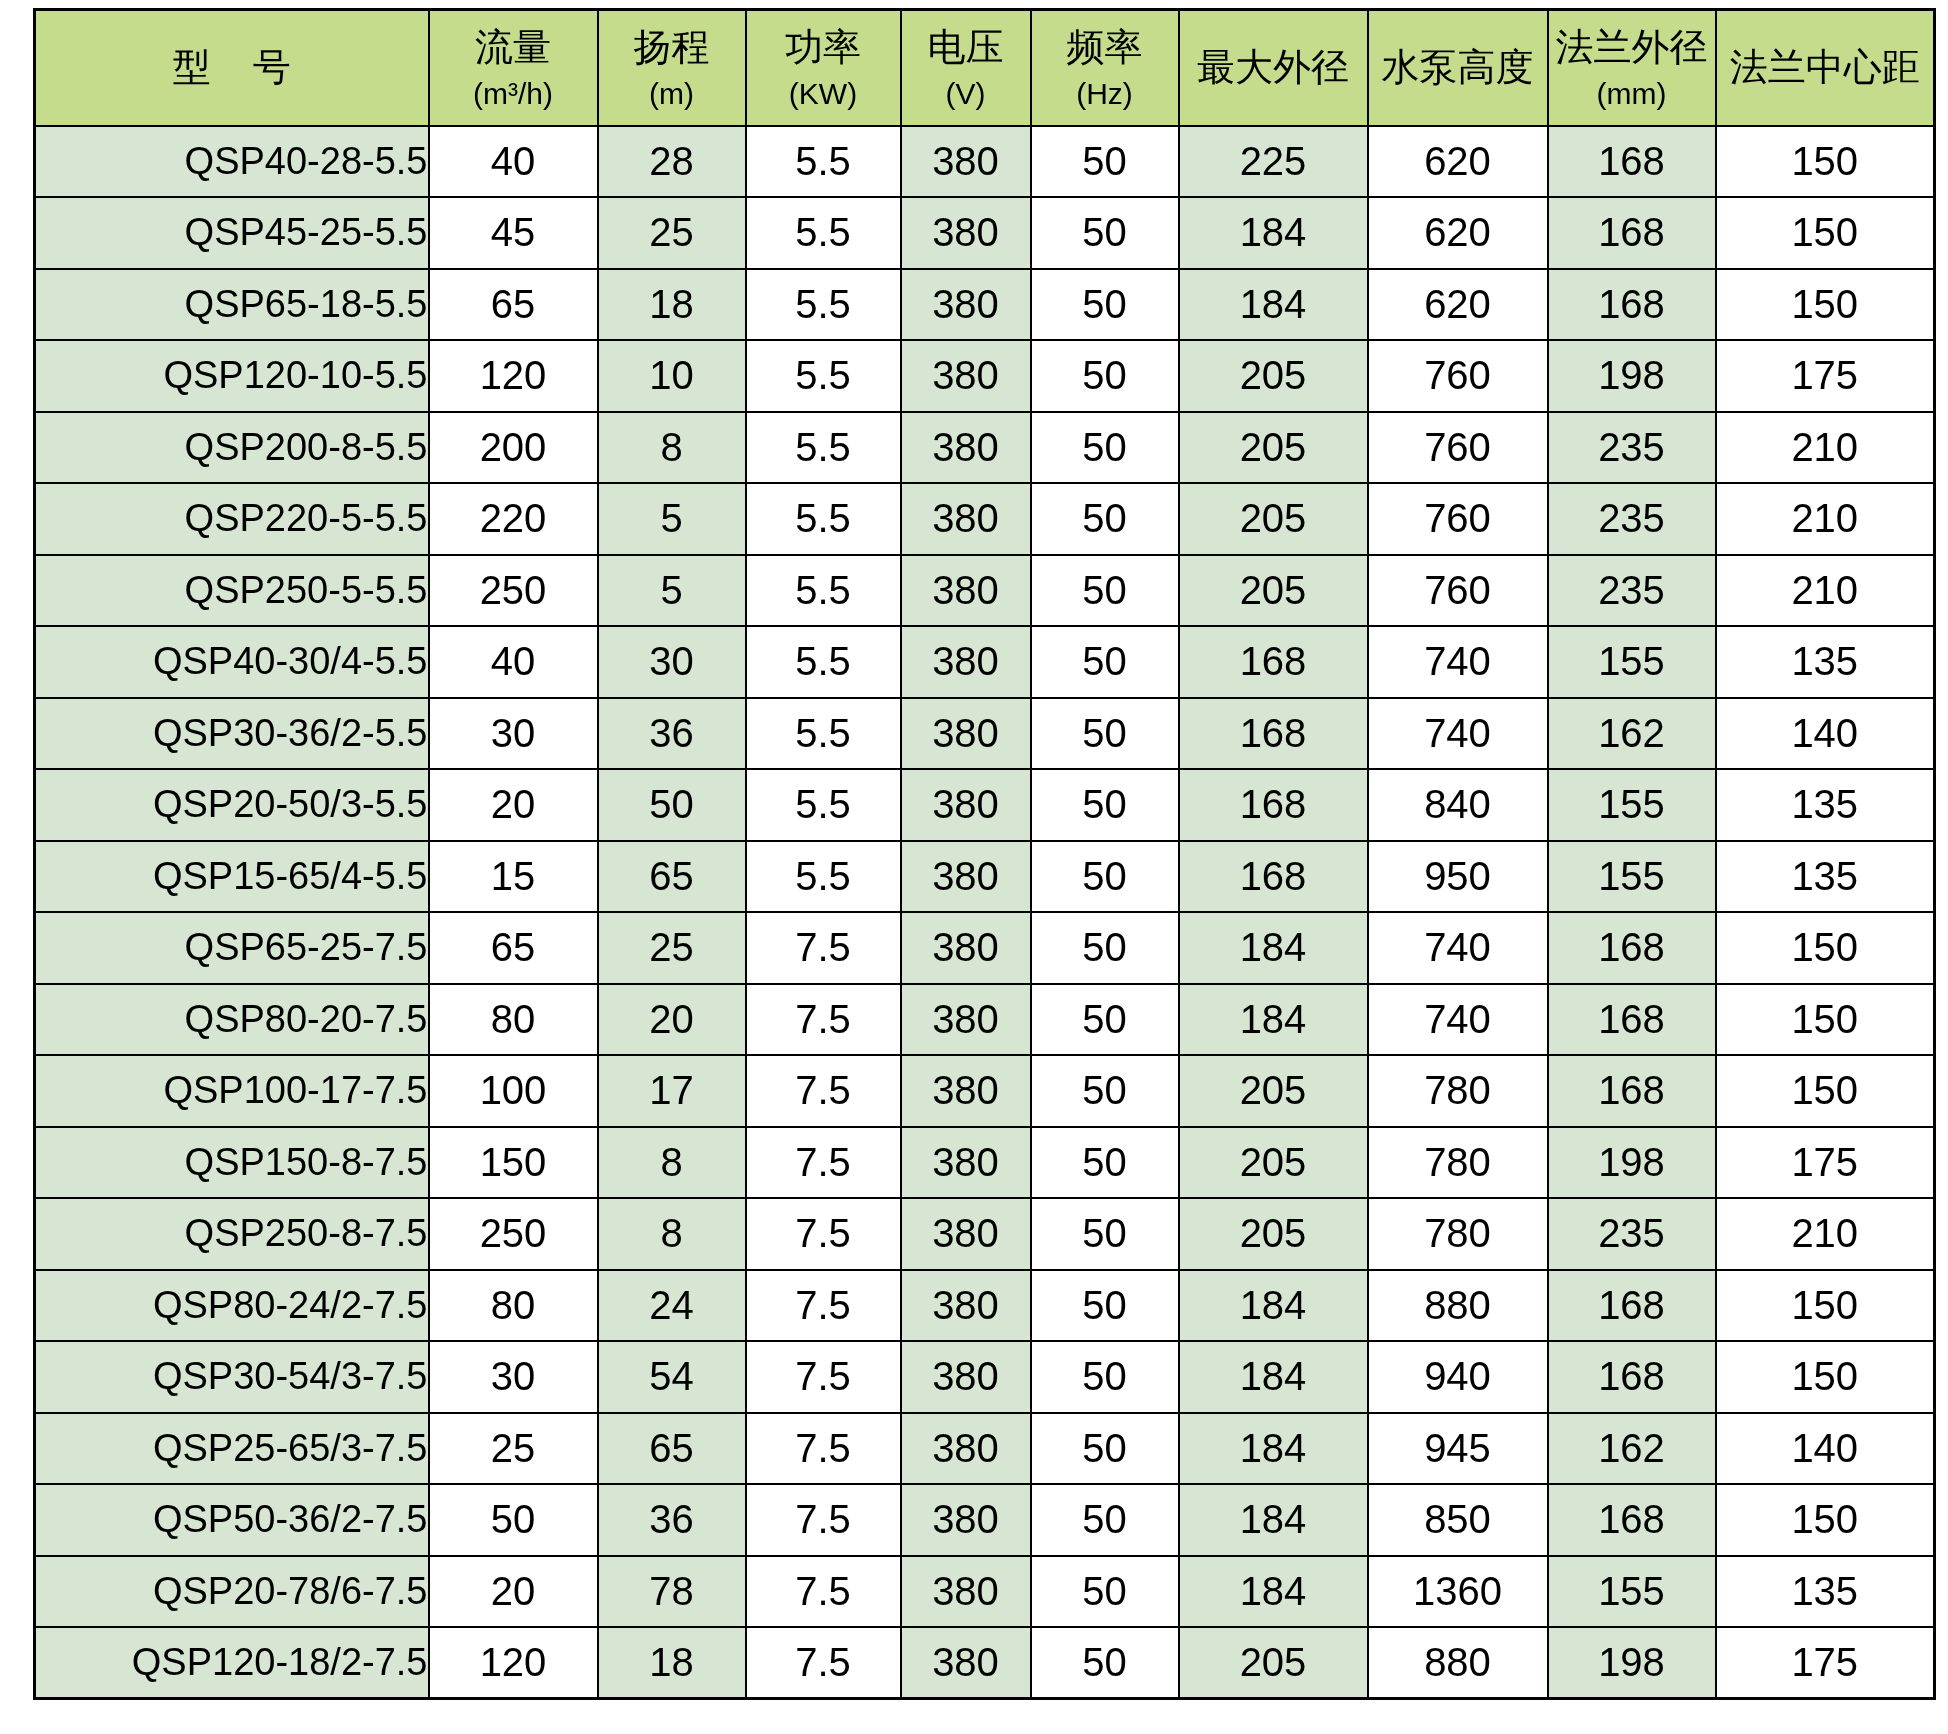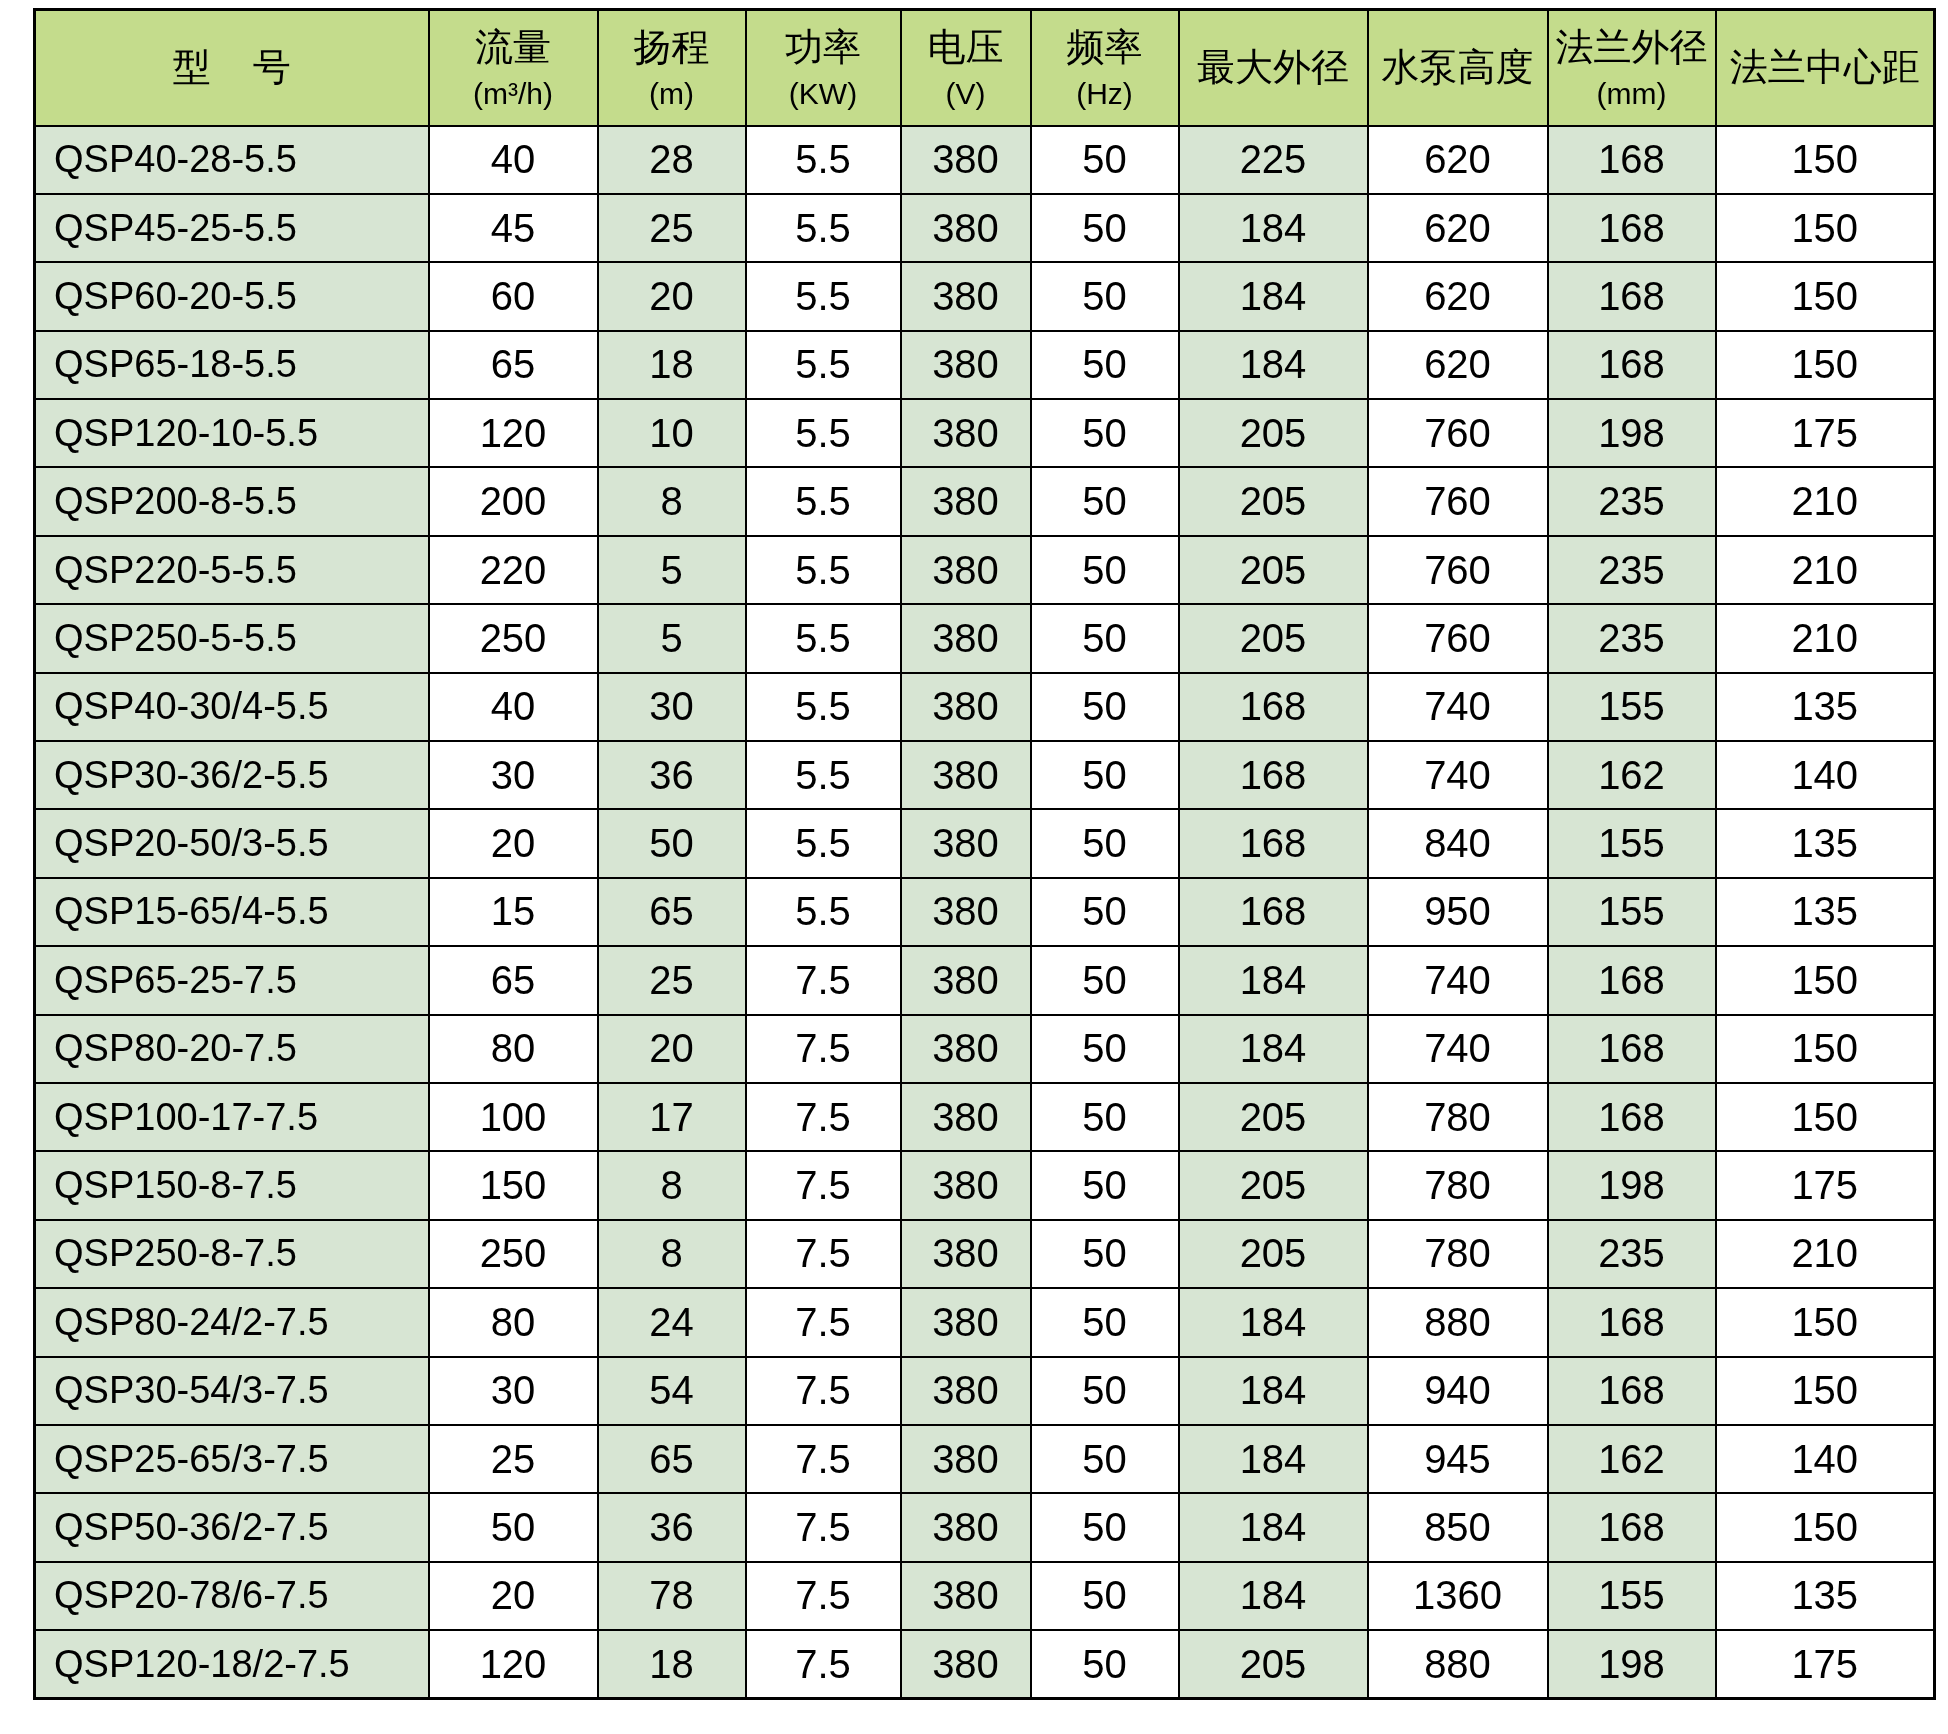--- a/index.html
+++ b/index.html
@@ -44,21 +44,21 @@
   th .hdr{
     display:flex;flex-direction:column;
     justify-content:center;align-items:center;
     gap:10px;
   }
   th .t{font-size:38px;line-height:1.1;white-space:pre;}
   th .u{font-size:30px;line-height:1.0;}
   td{font-size:40px;background:#ffffff;}
   td.g{background:#d7e5d3;}
   td.model{
-    text-align:left;
+    text-align:right;
     padding-left:18px;
     font-size:38px;
   }
 </style>
 </head>
 <body>
 
 <div class="table-wrap">
   <table>
     <colgroup>
@@ -152,32 +152,20 @@
           <td class="g">25</td>
           <td>5.5</td>
           <td class="g">380</td>
           <td>50</td>
           <td class="g">184</td>
           <td>620</td>
           <td class="g">168</td>
           <td>150</td>
         </tr>
         <tr>
-          <td class="g model">QSP60-20-5.5</td>
-          <td>60</td>
-          <td class="g">20</td>
-          <td>5.5</td>
-          <td class="g">380</td>
-          <td>50</td>
-          <td class="g">184</td>
-          <td>620</td>
-          <td class="g">168</td>
-          <td>150</td>
-        </tr>
-        <tr>
           <td class="g model">QSP65-18-5.5</td>
           <td>65</td>
           <td class="g">18</td>
           <td>5.5</td>
           <td class="g">380</td>
           <td>50</td>
           <td class="g">184</td>
           <td>620</td>
           <td class="g">168</td>
           <td>150</td>

